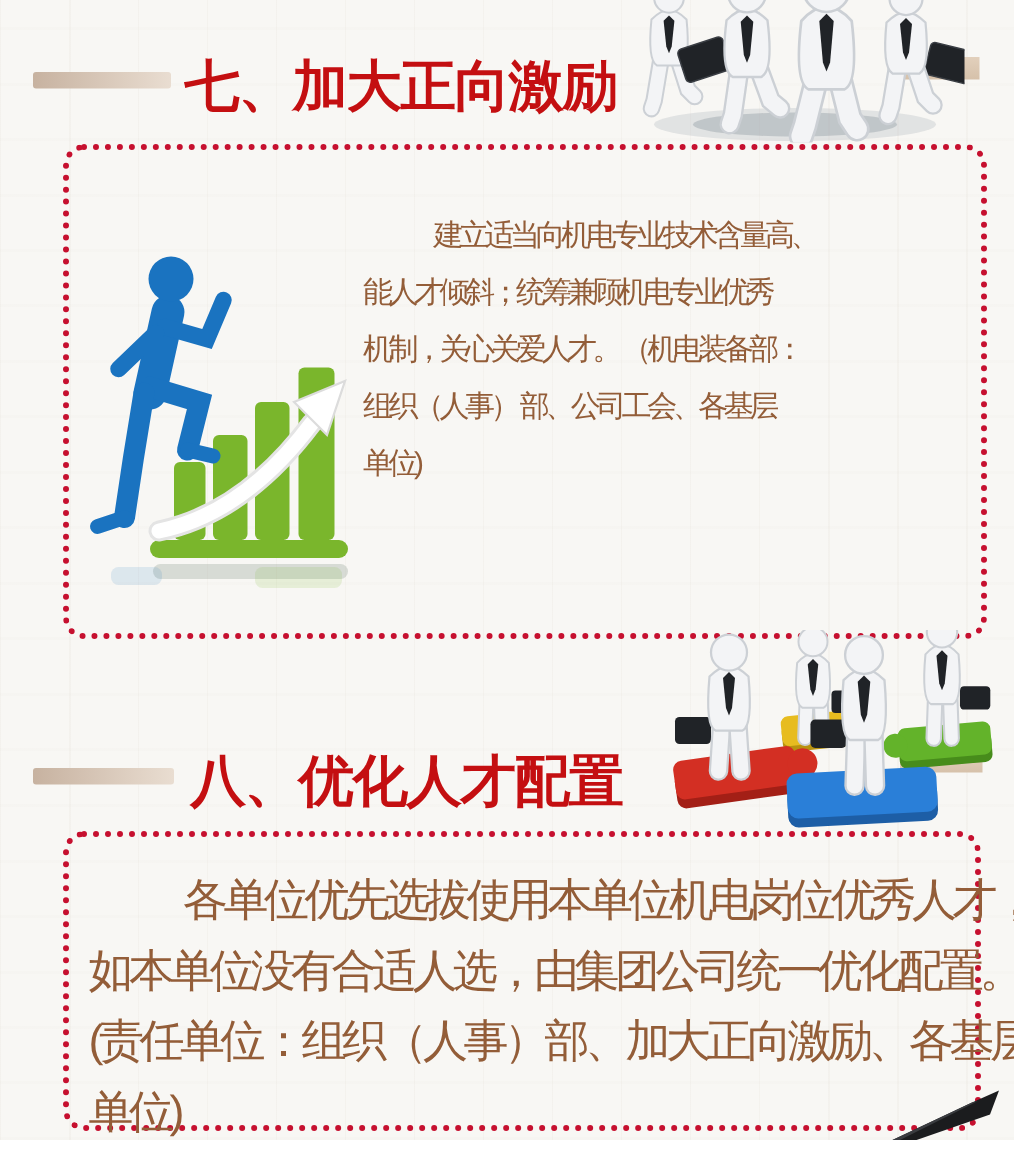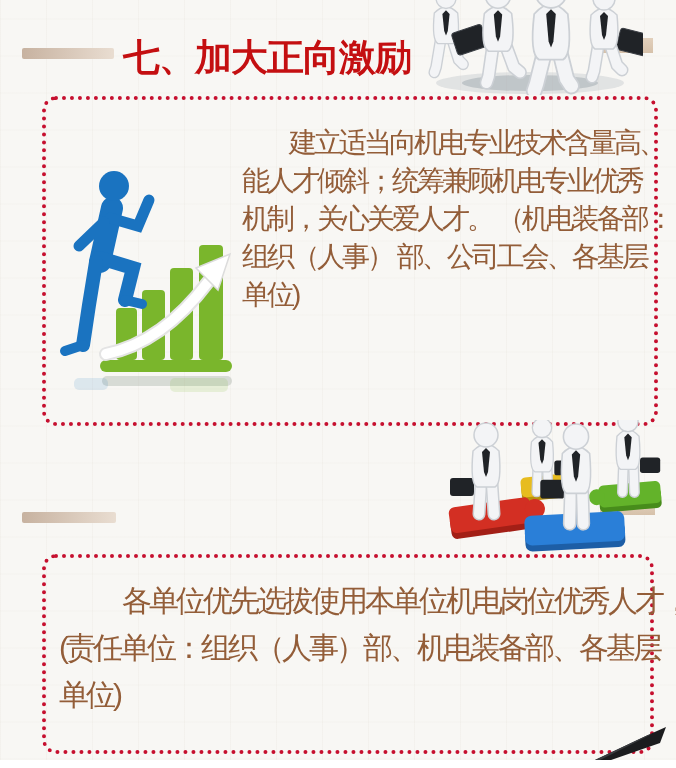--- a/index.html
+++ b/index.html
@@ -31,21 +31,21 @@
   .title-2{left:127px;top:496px;}
   .dotted-box{
     position:absolute;
     border:4px dotted #c6102f;
     border-radius:14px;
     box-sizing:border-box;
   }
   .box1{left:42px;top:96px;width:616px;height:330px;}
   .box2{left:42px;top:554px;width:612px;height:200px;}
   .body-text{position:absolute;color:#935d38;}
-  .text1{left:196px;top:24px;width:424px;font-size:28px;letter-spacing:-3px;}
+  .text1{left:196px;top:38px;width:424px;font-size:20px;letter-spacing:-3px;}
   .text1 .line{height:38px;line-height:38px;white-space:nowrap;}
   .text1 .indent{padding-left:47px;}
   .text2{left:13px;top:19px;width:590px;font-size:30px;letter-spacing:-3px;}
   .text2 .line{height:47px;line-height:47px;white-space:nowrap;}
   .text2 .indent{padding-left:63px;}
   .art{position:absolute;}
   .walkers{left:418px;top:0;}
   .climb{left:50px;top:150px;}
   .puzzle{left:432px;top:420px;}
   .pen{left:578px;top:726px;}
@@ -208,25 +208,27 @@
       <path d="M -5 44 L -6 76" stroke="#ccd0d5" stroke-width="13" fill="none" stroke-linecap="round"></path>
       <path d="M -5 44 L -6 76" stroke="#f3f4f6" stroke-width="10" fill="none" stroke-linecap="round"></path>
       <path d="M 6 44 L 7 76" stroke="#ccd0d5" stroke-width="13" fill="none" stroke-linecap="round"></path>
       <path d="M 6 44 L 7 76" stroke="#f3f4f6" stroke-width="10" fill="none" stroke-linecap="round"></path>
       <path d="M -13 9 Q -16 44 -9 47 L 9 47 Q 16 44 13 9 Q 6 2 0 2 Q -6 2 -13 9 Z" fill="#f3f4f6" stroke="#ccd0d5" stroke-width="1.5"></path>
       <circle cx="0" cy="-7" r="12" fill="#f3f4f6" stroke="#ccd0d5" stroke-width="1.5"></circle>
       <polygon points="0,6 4,10 2,31 0,36 -2,31 -4,10" fill="#202327"></polygon>
     </g>
   </svg>
 
+  <h1 class="title title-2">八、优化人才配置</h1>
 
   <div class="dotted-box box2">
     <div class="body-text text2">
       <div class="line indent">各单位优先选拔使用本单位机电岗位优秀人才，</div>
-      <div class="line">(责任单位：组织（人事）部、机电装备部、各基层</div>
+      <div class="line">如本单位没有合适人选，由集团公司统一优化配置。</div>
+      <div class="line">(责任单位：组织（人事）部、加大正向激励、各基层</div>
       <div class="line">单位)</div>
     </div>
   </div>
 
   <svg class="art pen" width="98" height="42" viewBox="0 0 98 42">
     <polygon points="0,42 70,9 88,1 82,17 10,42" fill="#1b1c1e"></polygon>
     <polygon points="0,42 70,9 74,8 6,42" fill="#3a3c40"></polygon>
   </svg>
 
 </div>

